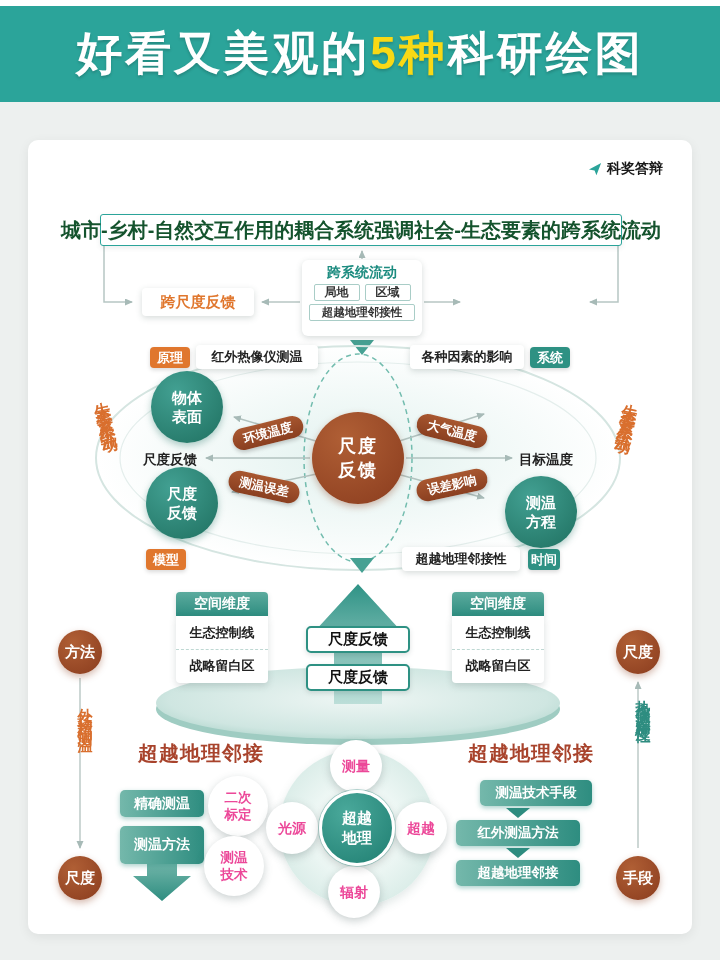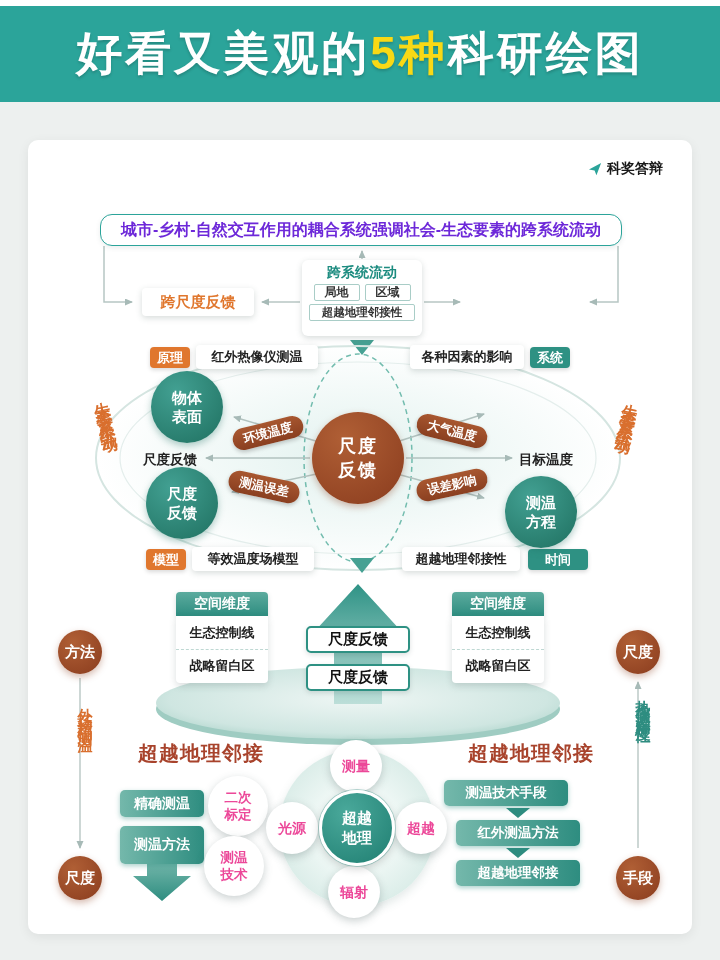--- a/index.html
+++ b/index.html
@@ -4,21 +4,21 @@
 <style>
   *{margin:0;padding:0;box-sizing:border-box}
   html,body{background:#fff}
   .page{position:relative;width:720px;height:960px;background:#fff;font-family:"Liberation Sans","DejaVu Sans",sans-serif;overflow:hidden}
   .abs{position:absolute}
   .header{background:#2ba49a;display:flex;align-items:center;justify-content:center}
   .title{font-size:46px;font-weight:700;color:#fff;letter-spacing:3px;text-shadow:0 2px 3px rgba(0,0,0,.18);white-space:nowrap}
   .graybg{background:#edf0ef}
   .card{background:#fff;border-radius:10px;box-shadow:0 3px 12px rgba(0,0,0,.07)}
   .brand{display:flex;align-items:center;gap:4px;font-size:14px;font-weight:700;color:#1a1a1a}
-  .banner{background:#fff;border:1.5px solid #2ba49a;border-radius:12px;color:#6d28d9;font-weight:700;font-size:16px;display:flex;align-items:center;justify-content:center;box-shadow:0 2px 5px rgba(70,90,88,.10);white-space:nowrap}
+  .banner{background:#fff;border:1.5px solid #2ba49a;border-radius:3px;color:#14532d;font-weight:700;font-size:20px;display:flex;align-items:center;justify-content:center;box-shadow:0 2px 5px rgba(70,90,88,.10);white-space:nowrap}
   .wbox{background:#fff;border-radius:4px;box-shadow:0 2px 6px rgba(70,90,88,.22);display:flex;align-items:center;justify-content:center;font-weight:700;color:#222}
   .smallbox{border:1px solid #a9cdc7;display:flex;align-items:center;justify-content:center;font-weight:700;color:#333;border-radius:2px;background:#fff}
   .tag{display:flex;align-items:center;justify-content:center;color:#fff;font-weight:700;border-radius:4px;font-size:13px;box-shadow:0 2px 4px rgba(0,0,0,.15)}
   .tag.orange{background:#e0772e}
   .tag.teal{background:#2e9183}
   .tcircle{border-radius:50%;background:radial-gradient(circle at 35% 28%,#42a092,#1f7060);color:#fff;display:flex;flex-direction:column;align-items:center;justify-content:center;font-weight:700;font-size:15px;line-height:19px;box-shadow:0 3px 7px rgba(31,112,96,.35)}
   .bcircle{border-radius:50%;background:radial-gradient(circle at 35% 28%,#b05f35,#8a3c1e);color:#fff;display:flex;flex-direction:column;align-items:center;justify-content:center;font-weight:700;font-size:15px;box-shadow:0 3px 7px rgba(138,60,30,.35)}
   .ccenter{font-size:18px;line-height:24px;letter-spacing:2px}
   .rpill{background:linear-gradient(180deg,#a85730,#8a3f20);color:#fff;border-radius:12px;display:flex;align-items:center;justify-content:center;font-weight:700;font-size:12.5px;box-shadow:0 2px 4px rgba(0,0,0,.22);white-space:nowrap}
   .lbl{font-weight:700;color:#222;font-size:13.5px;text-align:center;white-space:nowrap}
@@ -130,23 +130,22 @@
       <span class="smallbox" style="width:46px;height:17px;font-size:12px">区域</span>
     </div>
     <span class="smallbox" style="width:106px;height:17px;font-size:11.5px;margin-top:3px">超越地理邻接性</span>
   </div>
 
   <div class="abs tag orange" style="left:150px;top:347px;width:40px;height:21px">原理</div>
   <div class="abs wbox" style="left:196px;top:345px;width:122px;height:24px;font-size:13px">红外热像仪测温</div>
   <div class="abs wbox" style="left:410px;top:345px;width:114px;height:24px;font-size:13px">各种因素的影响</div>
   <div class="abs tag teal" style="left:530px;top:347px;width:40px;height:21px">系统</div>
   <div class="abs tag orange" style="left:146px;top:549px;width:40px;height:21px">模型</div>
-  <div class="abs wbox" style="left:192px;top:547px;width:122px;height:24px;font-size:13px">等效温度场模型</div>
   <div class="abs wbox" style="left:402px;top:547px;width:118px;height:24px;font-size:13px">超越地理邻接性</div>
-  <div class="abs tag teal" style="left:528px;top:549px;width:60px;height:21px">时间</div>
+  <div class="abs tag teal" style="left:528px;top:549px;width:32px;height:21px">时间</div>
 
   <div class="abs tcircle" style="left:151px;top:371px;width:72px;height:72px">
     <span>物体</span>
       <span>表面</span>
   </div>
   <div class="abs tcircle" style="left:146px;top:467px;width:72px;height:72px">
     <span>尺度</span>
       <span>反馈</span>
   </div>
   <div class="abs tcircle" style="left:505px;top:476px;width:72px;height:72px">
@@ -214,17 +213,17 @@
     </div>
   <div class="abs wcircle" style="left:328px;top:866px;width:52px;height:52px;font-size:14px">
       <span>辐射</span>
     </div>
   <div class="abs bccenter" style="left:319px;top:790px;width:76px;height:76px">
     <span>超越</span>
       <span>地理</span>
   </div>
 
   <div class="abs btitle" style="left:456px;top:740px;width:150px">超越地理邻接</div>
-  <div class="abs pill" style="left:444px;top:780px;width:124px;height:26px;font-size:13.5px">测温技术手段</div>
+  <div class="abs pill" style="left:480px;top:780px;width:112px;height:26px;font-size:13.5px">测温技术手段</div>
   <div class="abs pill" style="left:456px;top:820px;width:124px;height:26px;font-size:13.5px">红外测温方法</div>
   <div class="abs pill" style="left:456px;top:860px;width:124px;height:26px;font-size:13.5px">超越地理邻接</div>
 
 </div>
 
 </body></html>

